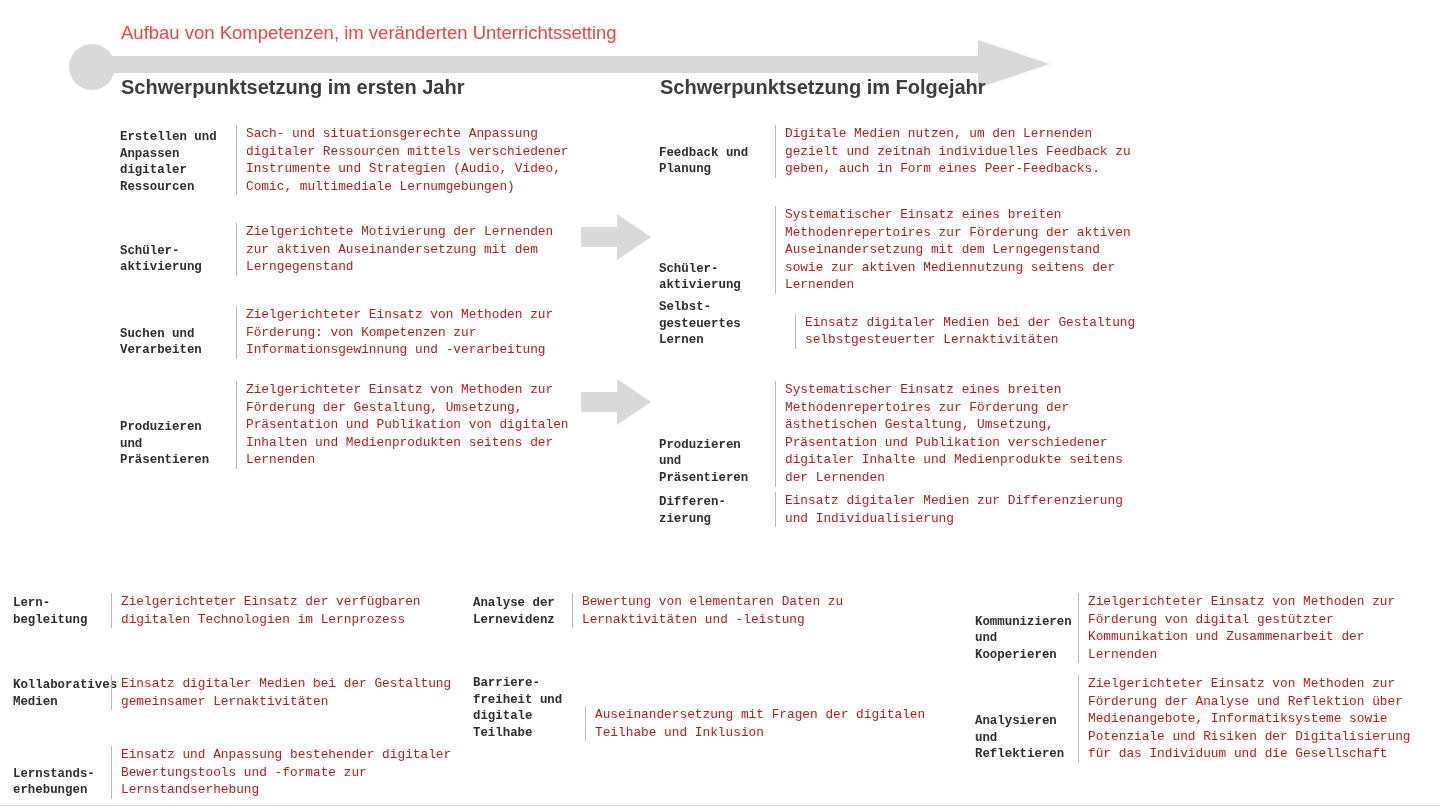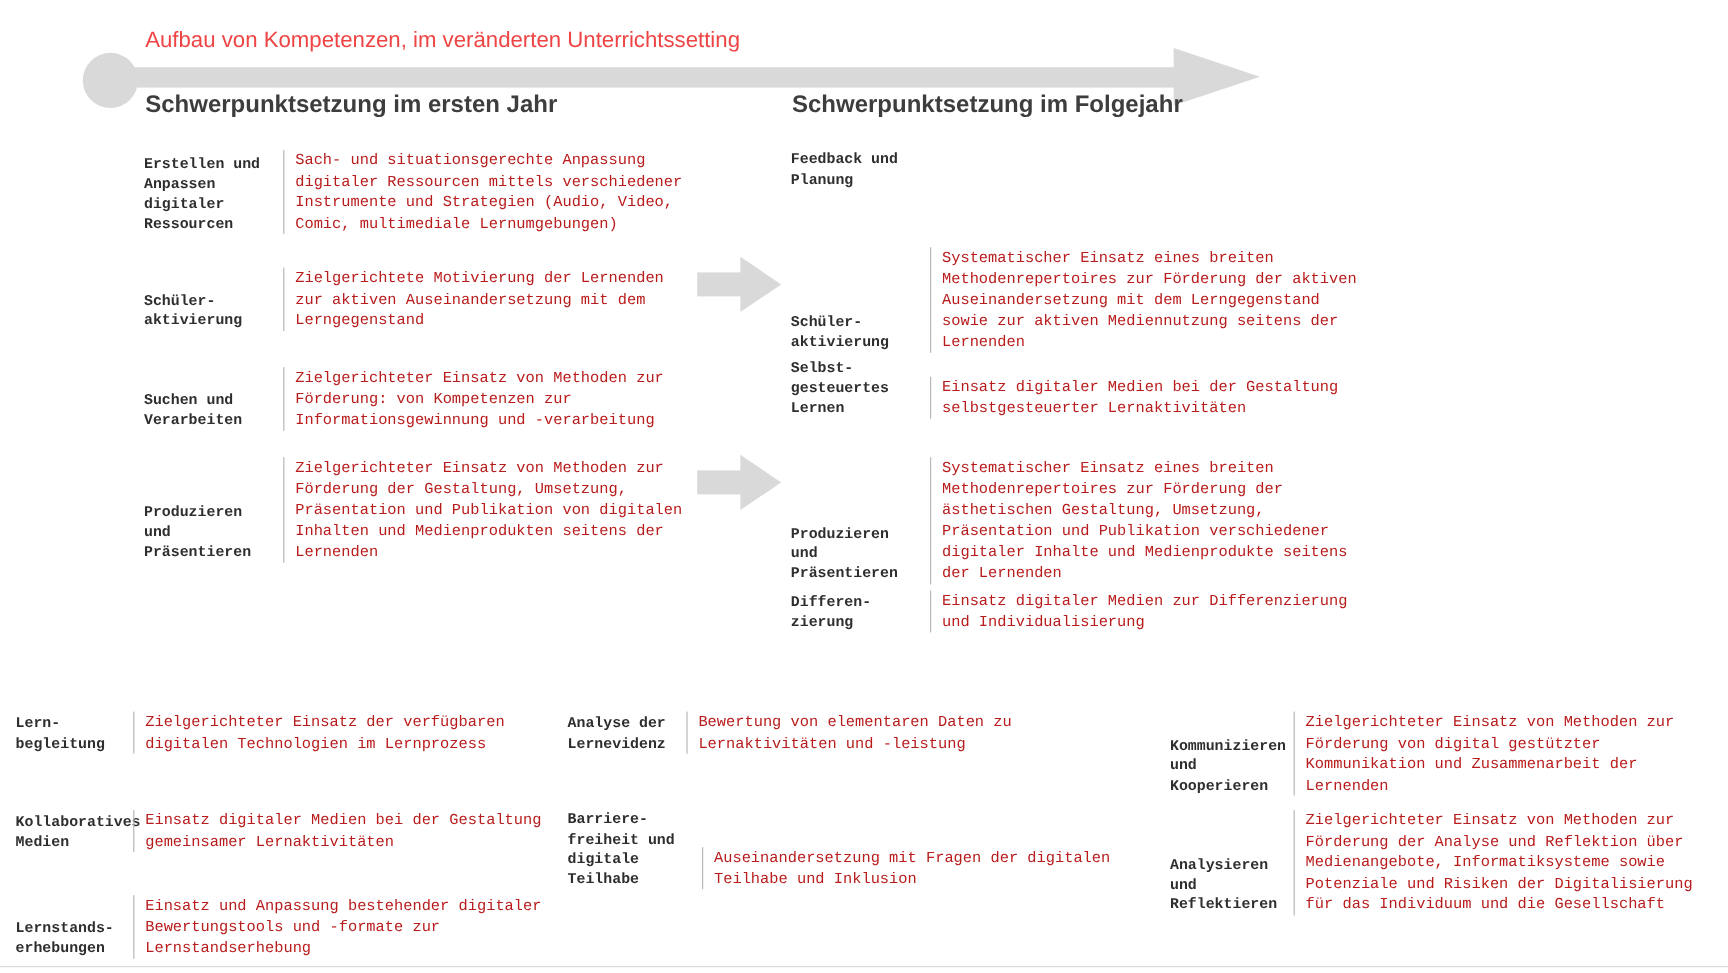--- a/index.html
+++ b/index.html
@@ -175,26 +175,27 @@
   <div class="label">Suchen und Verarbeiten</div>
   <div class="desc">Zielgerichteter Einsatz von Methoden zur Förderung: von Kompetenzen zur Informationsgewinnung und -verarbeitung</div>
 </div>
 <div class="row colA" style="top:381px;">
   <div class="label">Produzieren und Präsentieren</div>
   <div class="desc">Zielgerichteter Einsatz von Methoden zur Förderung der Gestaltung, Umsetzung, Präsentation und Publikation von digitalen Inhalten und Medienprodukten seitens der Lernenden</div>
 </div>
 
 <div class="row colB" style="top:125px;">
   <div class="label">Feedback und Planung</div>
+  <div class="desc">Digitale Medien nutzen, um den Lernenden gezielt und zeitnah individuelles Feedback zu geben, auch in Form eines Peer-Feedbacks.</div>
 </div>
 <div class="row colB" style="top:206px;">
   <div class="label">Schüler-aktivierung</div>
   <div class="desc">Systematischer Einsatz eines breiten Methodenrepertoires zur Förderung der aktiven Auseinandersetzung mit dem Lerngegenstand sowie zur aktiven Mediennutzung seitens der Lernenden</div>
 </div>
-<div class="row colB" style="top:299px;">
+<div class="row colB" style="top:299px;gap:20px;">
   <div class="label">Selbst-gesteuertes Lernen</div>
   <div class="desc">Einsatz digitaler Medien bei der Gestaltung selbstgesteuerter Lernaktivitäten</div>
 </div>
 <div class="row colB" style="top:381px;">
   <div class="label">Produzieren und Präsentieren</div>
   <div class="desc">Systematischer Einsatz eines breiten Methodenrepertoires zur Förderung der ästhetischen Gestaltung, Umsetzung, Präsentation und Publikation verschiedener digitaler Inhalte und Medienprodukte seitens der Lernenden</div>
 </div>
 <div class="row colB" style="top:492px;">
   <div class="label">Differen-zierung</div>
   <div class="desc">Einsatz digitaler Medien zur Differenzierung und Individualisierung</div>

